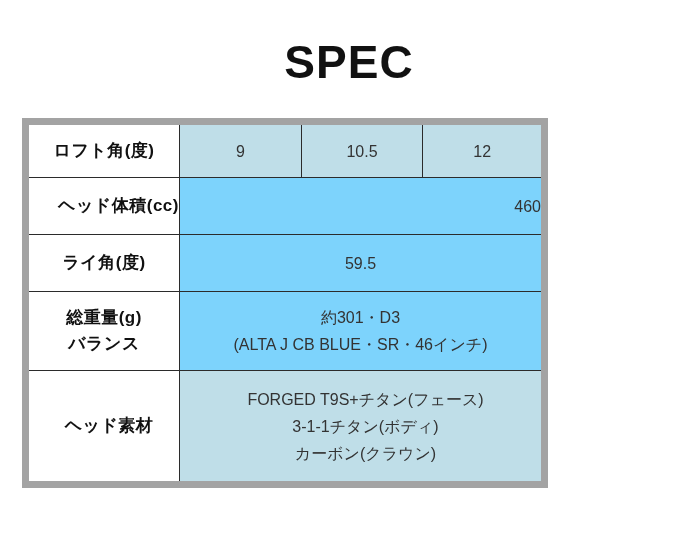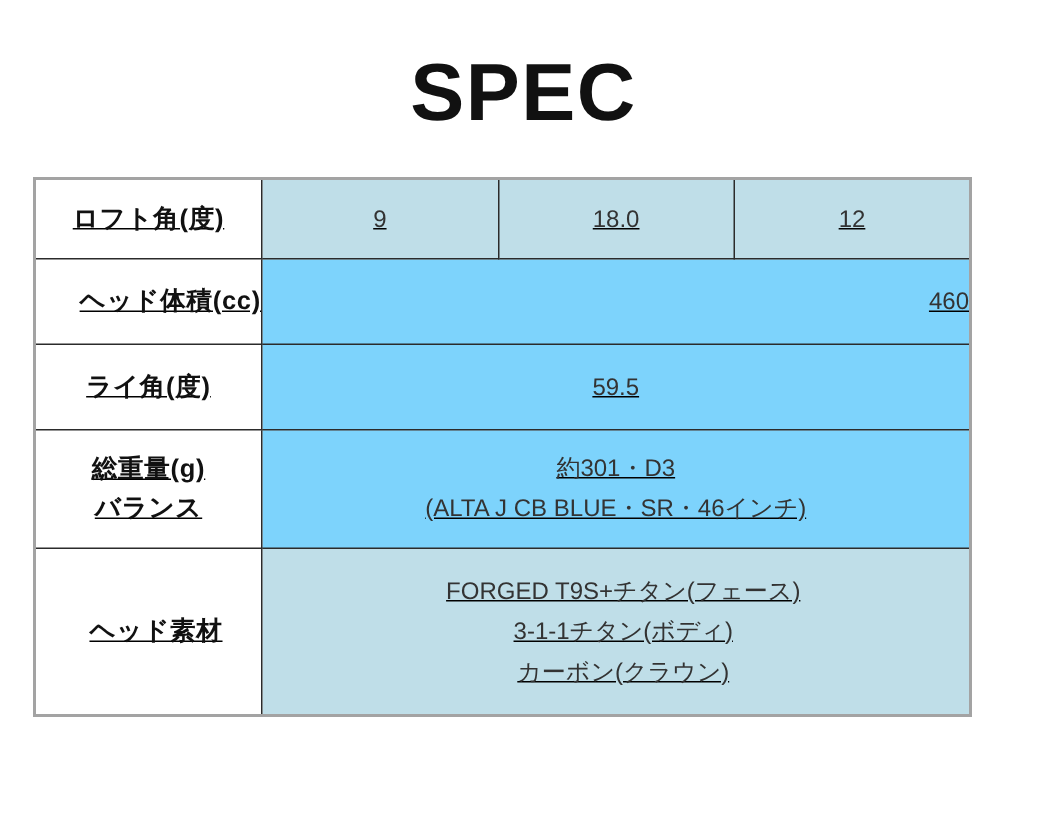--- a/index.html
+++ b/index.html
@@ -21,41 +21,40 @@
     background: #ffffff;
   }
 
   
   .spec-title {
     position: absolute;
     left: 0;
     top: 34px;
     width: 698px;
     text-align: center;
-    font-size: 54px;
+    font-size: 46px;
     line-height: 56px;
     font-weight: 700;
     letter-spacing: 1px;
     color: #111111;
   }
 
   
   .spec-table-wrap {
     position: absolute;
     left: 22px;
     top: 118px;
     width: 654px;
   }
 
   table.spec-table {
-    width: 626px;
+    width: 526px;
     border-collapse: collapse;
     table-layout: fixed;
-    border: 2px solid #a3a3a3;
-    text-decoration: underline;
+    border: 7px solid #a3a3a3;
   }
 
   table.spec-table td {
     border: 1px solid #2b2b2b;
     padding: 0;
     vertical-align: middle;
     text-align: center;
   }
 
   
@@ -106,21 +105,21 @@
 
   <div class="spec-table-wrap">
     <table class="spec-table">
       <tbody>
 
         <tr class="r-loft">
           <td class="rowhead">
             <span class="line">ロフト角(度)</span>
           </td>
           <td class="val dark">9</td>
-          <td class="val dark">18.0</td>
+          <td class="val dark">10.5</td>
           <td class="val dark">12</td>
         </tr>
 
         <tr class="r-volume">
           <td class="rowhead">
             <span class="line">ヘッド体積(cc)</span>
           </td>
           <td class="val" colspan="3">460</td>
         </tr>
 

